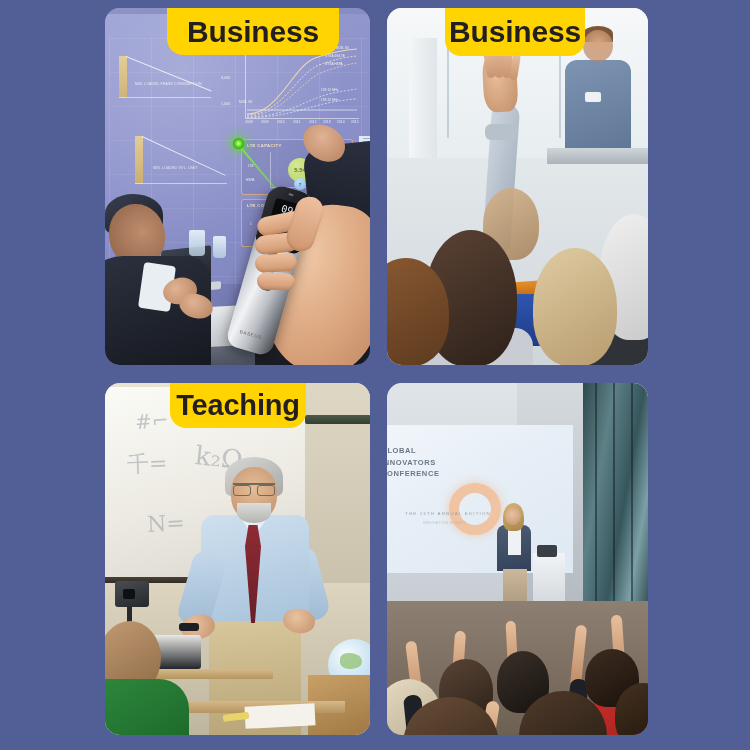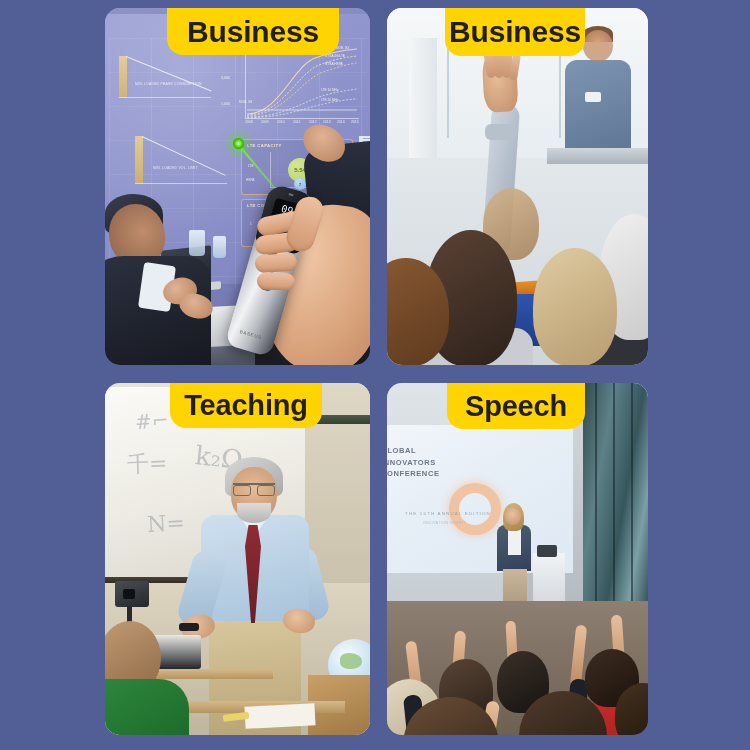--- a/index.html
+++ b/index.html
@@ -47,21 +47,21 @@
     font-weight: bold;
     letter-spacing: -0.2px;
     display: flex;
     align-items: center;
     justify-content: center;
     z-index: 40;
     line-height: 1;
   }
   .chip-business { left: 62px;  width: 172px; height: 47px; font-size: 30px; }
   .chip-training { left: 58px;  width: 140px; height: 48px; font-size: 30px; }
-  .chip-teaching { left: 65px;  width: 152px; height: 45px; font-size: 29px; }
+  .chip-teaching { left: 65px;  width: 136px; height: 45px; font-size: 29px; }
   .chip-speech   { left: 60px;  width: 138px; height: 46px; font-size: 29px; }
 
   
   .biz-bg {
     position: absolute; inset: 0;
     background: linear-gradient(160deg,#8e93c6 0%,#8085bd 42%,#6f74ad 100%);
   }
   
   .biz-slide {
     position: absolute; left: -4px; top: 6px; width: 274px; height: 270px;
@@ -871,18 +871,15 @@
       <div class="sp-h sp-h1"></div>
 
       <div class="sp-arm sp-a6"></div>
       <div class="sp-sleeve sp-s1"></div>
       <div class="sp-h sp-h5"></div>
 
       <div class="sp-h sp-h3"></div>
 
     </div>
 
-    <div class="chip chip-speech">
-      <span>Speech</span>
-    </div>
   </div>
 
 </div>
 
 </body></html>

